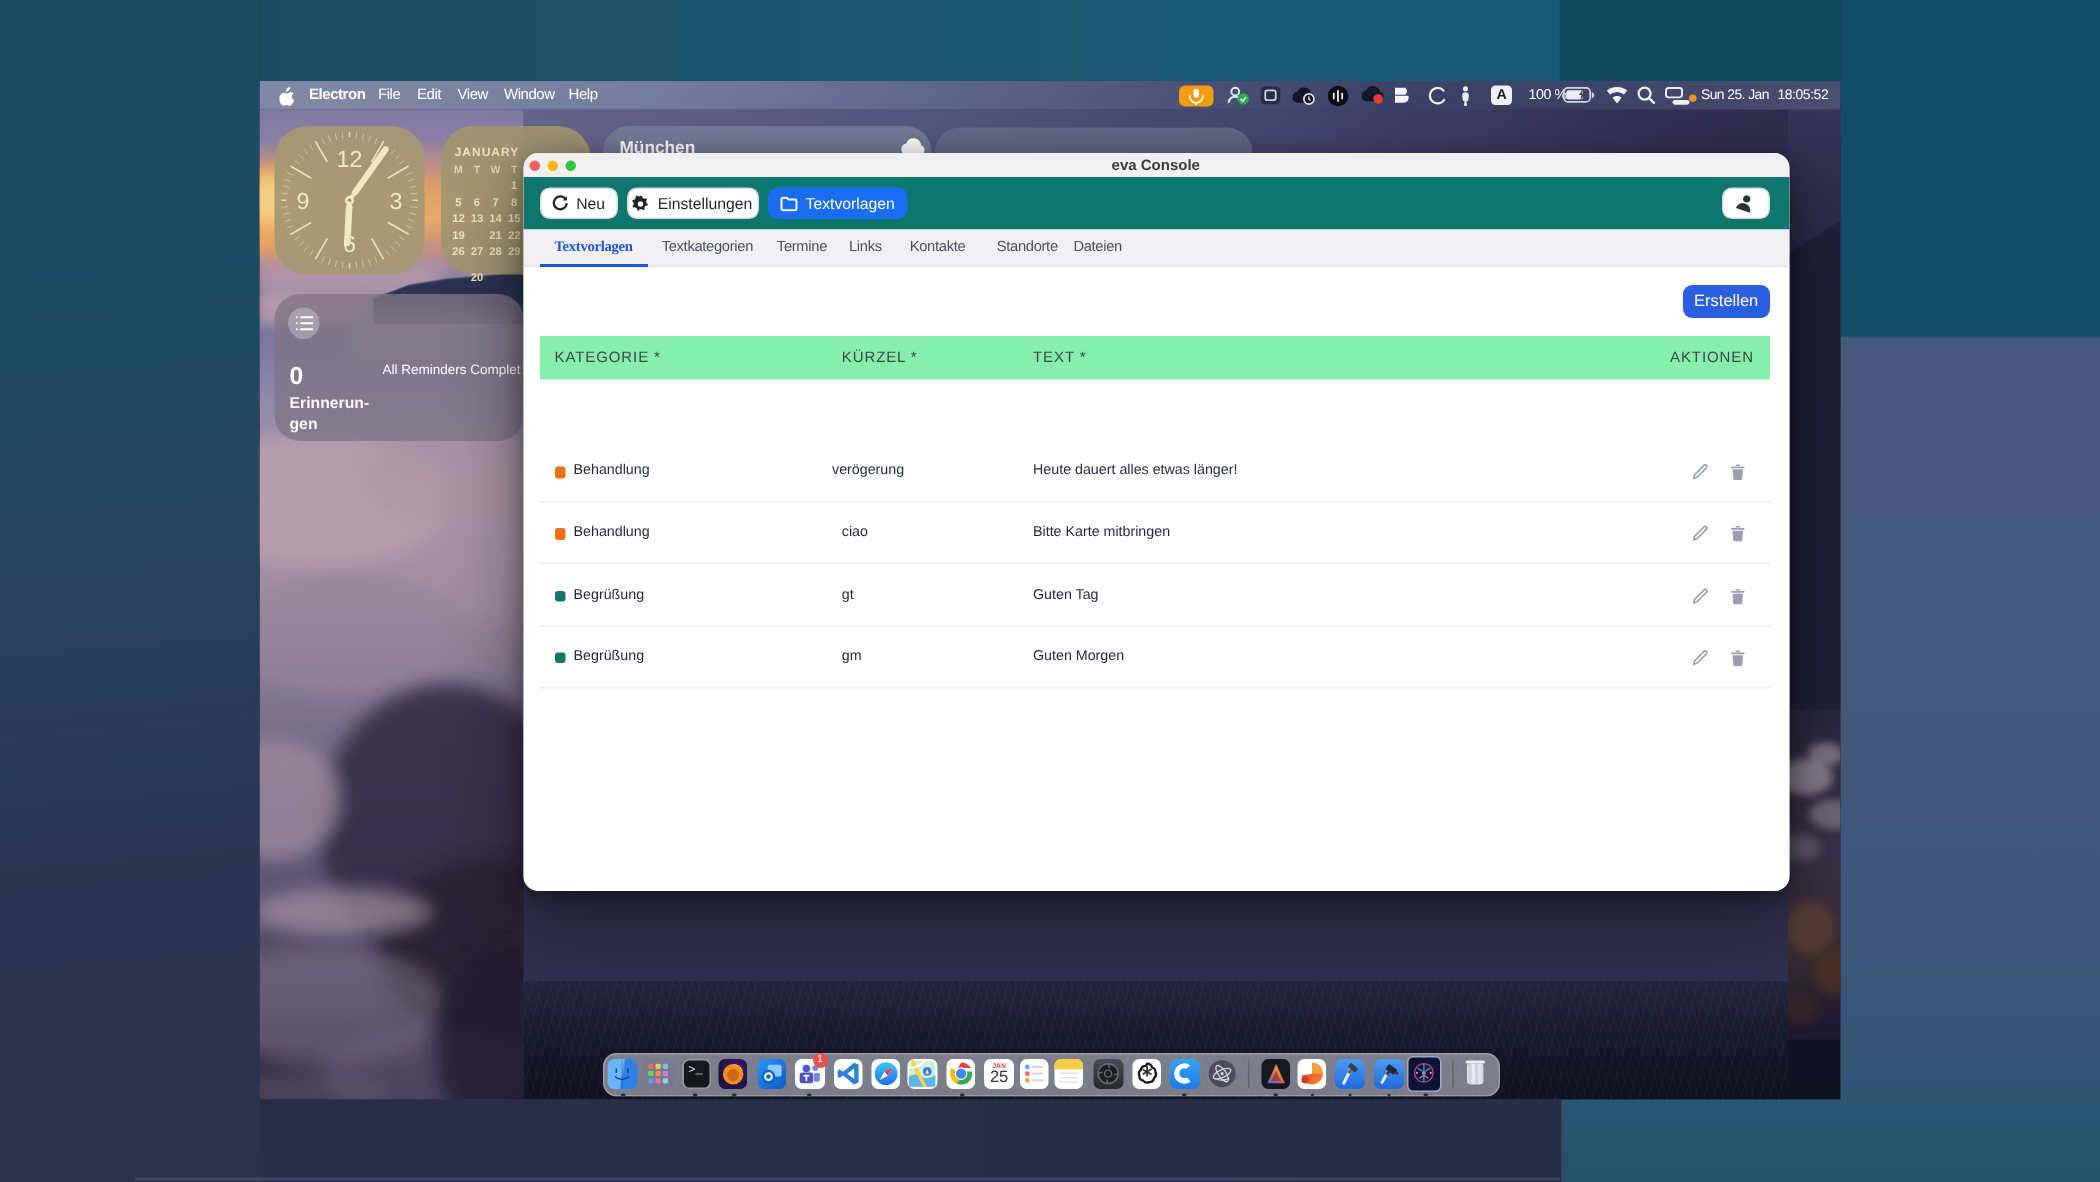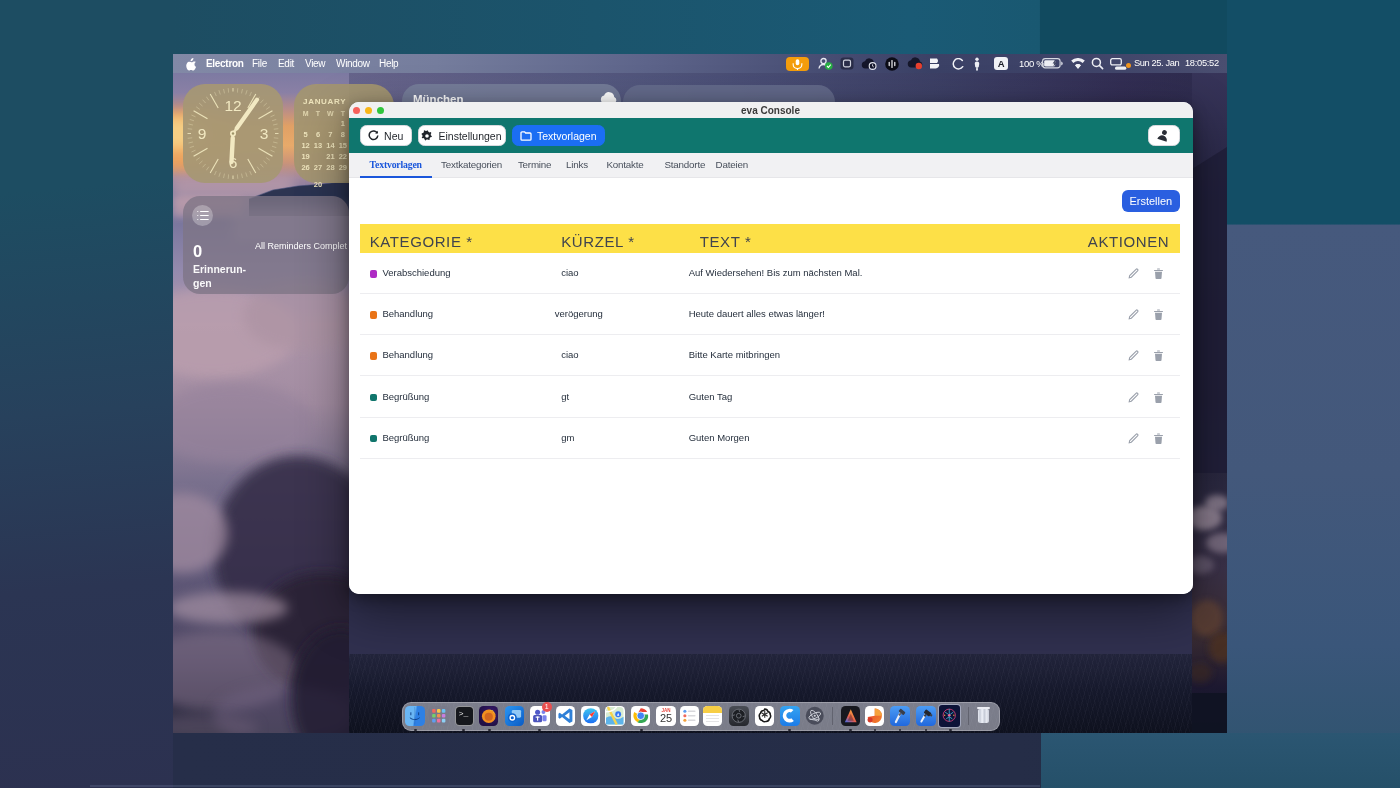--- a/index.html
+++ b/index.html
@@ -58,22 +58,22 @@
 .tl { position:absolute; top:5px; width:7.5px; height:7.5px; border-radius:50%; }
 #toolbar { left:0; top:16px; width:844px; height:35px; background:#0f766e; }
 .tbtn { position:absolute; top:7.5px; height:21px; border-radius:6.5px; background:#fff; border:1px solid #d9d9de;
   font-size:10.5px; color:#1f2329; display:flex; align-items:center; justify-content:center; gap:5px; }
 #tabbar { left:0; top:51px; width:844px; height:25px; background:#f1f1f3; border-bottom:1px solid #e6e6e9; }
 .tab { position:absolute; top:0; height:25px; line-height:24px; font-size:9.8px; letter-spacing:-0.2px; color:#49505c; padding:0 10px; }
 .tab.active { color:#1a56db; font-weight:bold; border-bottom:2px solid #1a56db; }
 #content { left:0; top:76px; width:844px; height:501px; background:#fff; }
 #btn-create { position:absolute; left:773.3px; top:88.8px; width:58px; height:22px; background:#2a5fe0;
   border-radius:6px; color:#fff; font-size:11px; text-align:center; line-height:22px; }
-#thead { position:absolute; left:11.2px; top:122.5px; width:820.6px; height:29px; background:#fde047;
-  font-size:15px; color:#40444e; letter-spacing:0.6px; }
+#thead { position:absolute; left:11.2px; top:122.5px; width:820.6px; height:29px; background:#86efac;
+  font-size:10px; color:#40444e; letter-spacing:0.6px; }
 .th { position:absolute; top:9px; }
 .row { position:absolute; left:11.2px; width:820.6px; height:41.1px; border-bottom:1px solid #ededf0;
   font-size:9.5px; color:#1f2937; }
 .dot { position:absolute; left:10px; top:17px; width:7.5px; height:7.5px; border-radius:2px; }
 .cell { position:absolute; top:14px; }
 #footer { position:absolute; left:0; top:552px; width:844px; height:25px; background:#f8f8f9;
   border-top:1px solid #e8e8ea; }
 #verb { position:absolute; right:12px; top:5px; font-size:11px; font-weight:bold; color:#15a349; }
 
 
@@ -448,38 +448,22 @@
         <div class="tab" style="left:207.5px;">Links</div>
         <div class="tab" style="left:248px;">Kontakte</div>
         <div class="tab" style="left:306px;">Standorte</div>
         <div class="tab" style="left:357.1px;">Dateien</div>
       </div>
       <div id="content" class="abs"></div>
       <div id="btn-create">Erstellen</div>
       <div id="thead">
         <div class="th" style="left:10px;">KATEGORIE *</div>
         <div class="th" style="left:201.5px;">KÜRZEL *</div>
-        <div class="th" style="left:340px;">TEXT *</div>
+        <div class="th" style="left:329px;">TEXT *</div>
         <div class="th" style="right:11px;">AKTIONEN</div>
-      </div>
-      <div class="row" style="top:151.7px;">
-        <div class="dot" style="background:#ae2bc4;"></div>
-        <div class="cell" style="left:22.7px;">Verabschiedung</div>
-        <div class="cell" style="left:201.5px;">ciao</div>
-        <div class="cell" style="left:329px;">Auf Wiedersehen! Bis zum nächsten Mal.</div>
-        <svg class="abs" style="left:768px;top:15px;" width="11" height="11" viewBox="0 0 11 11">
-            <path d="M1.2 9.8 l0.5 -2.2 L8 1.3 a1.1 1.1 0 0 1 1.6 1.6 L3.3 9.2 Z" fill="none" stroke="#9aa0ab" stroke-width="1.1"></path>
-          </svg>
-          <svg class="abs" style="left:793px;top:15px;" width="11" height="11" viewBox="0 0 11 11">
-            <g fill="#9aa0ab">
-              <rect x="1" y="2" width="9" height="1.1" rx="0.5"></rect>
-              <rect x="4" y="0.6" width="3" height="1" rx="0.5"></rect>
-              <path d="M2 3.8 h7 l-0.5 6.4 a0.9 0.9 0 0 1 -0.9 0.8 H3.4 a0.9 0.9 0 0 1 -0.9 -0.8 Z"></path>
-            </g>
-          </svg>
       </div>
       <div class="row" style="top:192.8px;">
         <div class="dot" style="background:#e97317;"></div>
         <div class="cell" style="left:22.7px;">Behandlung</div>
         <div class="cell" style="left:195px;">verögerung</div>
         <div class="cell" style="left:329px;">Heute dauert alles etwas länger!</div>
         <svg class="abs" style="left:768px;top:15px;" width="11" height="11" viewBox="0 0 11 11">
             <path d="M1.2 9.8 l0.5 -2.2 L8 1.3 a1.1 1.1 0 0 1 1.6 1.6 L3.3 9.2 Z" fill="none" stroke="#9aa0ab" stroke-width="1.1"></path>
           </svg>
           <svg class="abs" style="left:793px;top:15px;" width="11" height="11" viewBox="0 0 11 11">

